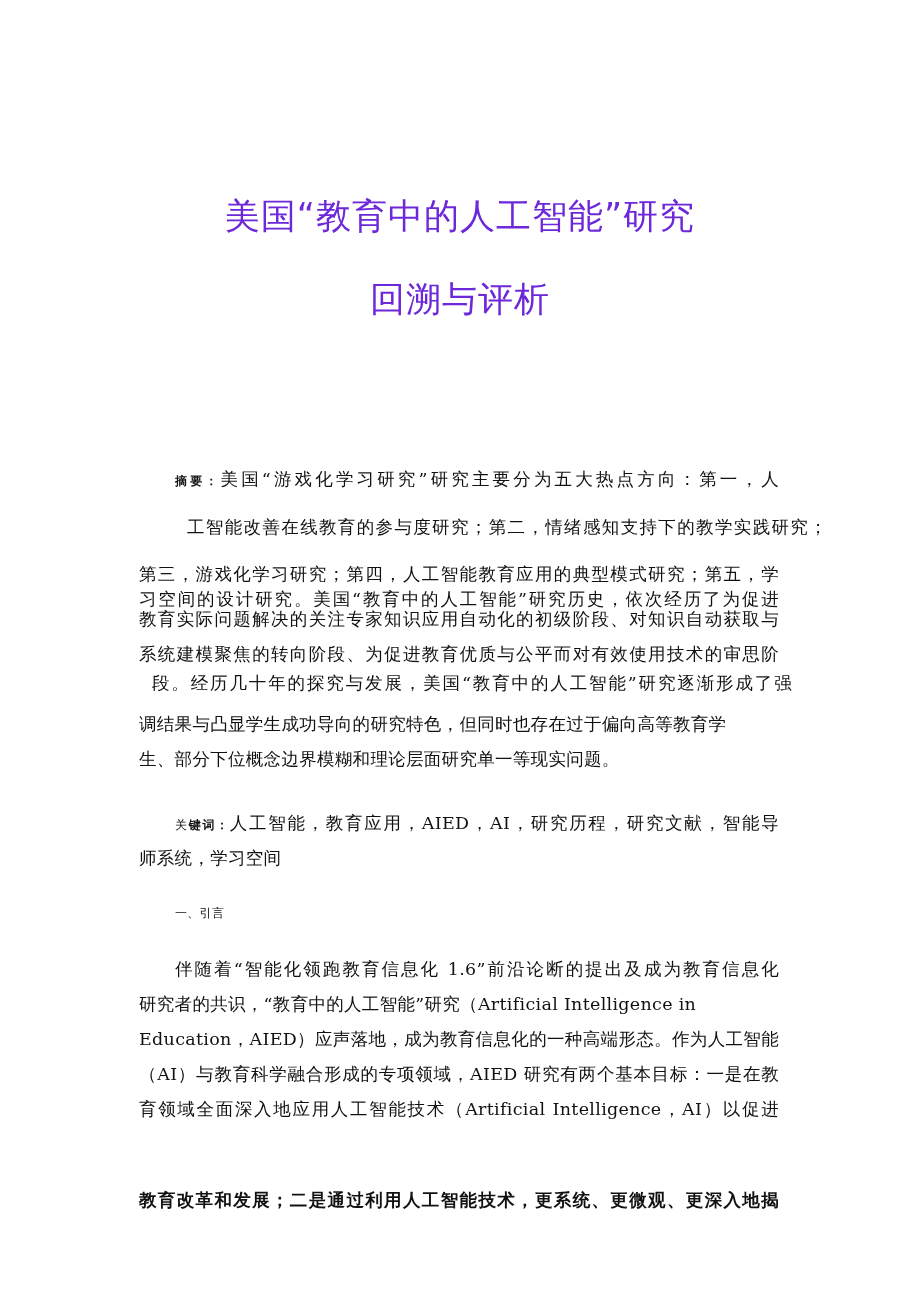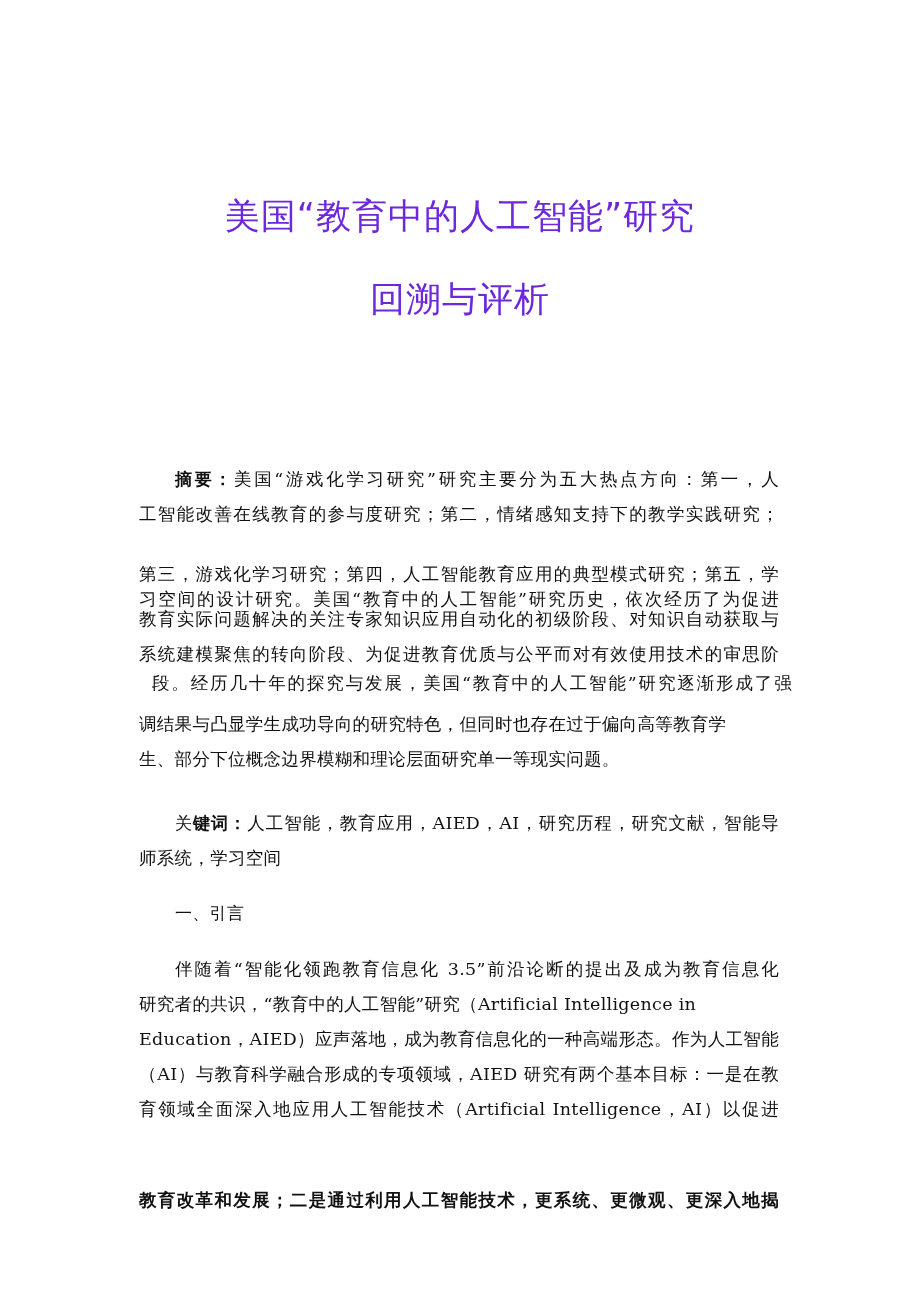--- a/index.html
+++ b/index.html
@@ -43,54 +43,54 @@
       font-size: 17.5px;
       line-height: 22px;
       white-space: nowrap;
       color: #111;
       letter-spacing: 0.3px;
     }
     .indent { left: 175px; }
     .bold { font-weight: bold; }
     .heading {
       font-family: "DejaVu Sans", "Liberation Sans", sans-serif;
-      font-size: 17px;
+      font-size: 12px;
     }
     .justify {
       text-align: justify;
       text-align-last: justify;
     }
   </style>
 </head>
 <body>
 
 <div class="page">
 
   <div class="title l1">美国“教育中的人工智能”研究</div>
   <div class="title l2">回溯与评析</div>
 
   <div class="line indent justify" style="top:468px; width:604px;">
     <span class="bold heading">摘要：</span><span>美国“游戏化学习研究”研究主要分为五大热点方向：第一，人</span>
   </div>
-  <div class="line justify" style="top:503px;">工智能改善在线教育的参与度研究；第二，情绪感知支持下的教学实践研究；</div>
+  <div class="line justify" style="top:516px;margin-left:48px;">工智能改善在线教育的参与度研究；第二，情绪感知支持下的教学实践研究；</div>
   <div class="line justify" style="top:538px;margin-top:25px;">第三，游戏化学习研究；第四，人工智能教育应用的典型模式研究；第五，学</div>
   <div class="line justify" style="top:588px;">习空间的设计研究。美国“教育中的人工智能”研究历史，依次经历了为促进</div>
   <div class="line justify" style="top:608px;">教育实际问题解决的关注专家知识应用自动化的初级阶段、对知识自动获取与</div>
   <div class="line justify" style="top:643px;">系统建模聚焦的转向阶段、为促进教育优质与公平而对有效使用技术的审思阶</div>
   <div class="line justify" style="top:672px;margin-left:13px;">段。经历几十年的探究与发展，美国“教育中的人工智能”研究逐渐形成了强</div>
   <div class="line" style="top:713px;">调结果与凸显学生成功导向的研究特色，但同时也存在过于偏向高等教育学</div>
   <div class="line" style="top:748px;">生、部分下位概念边界模糊和理论层面研究单一等现实问题。</div>
 
   <div class="line indent justify" style="top:812px; width:604px;">
     <span class="heading">关</span><span class="bold heading">键词：</span><span>人工智能，教育应用，AIED，AI，研究历程，研究文献，智能导</span>
   </div>
   <div class="line" style="top:847px;">师系统，学习空间</div>
 
   <div class="line indent heading" style="top:902px;">一、引言</div>
 
-  <div class="line indent justify" style="top:958px; width:604px;">伴随着“智能化领跑教育信息化 3.5”前沿论断的提出及成为教育信息化</div>
+  <div class="line indent justify" style="top:958px; width:604px;">伴随着“智能化领跑教育信息化 1.6”前沿论断的提出及成为教育信息化</div>
   <div class="line" style="top:993px;">研究者的共识，“教育中的人工智能”研究（Artificial Intelligence in</div>
   <div class="line justify" style="top:1028px;">Education，AIED）应声落地，成为教育信息化的一种高端形态。作为人工智能</div>
   <div class="line justify" style="top:1063px;">（AI）与教育科学融合形成的专项领域，AIED 研究有两个基本目标：一是在教</div>
   <div class="line justify" style="top:1098px;">育领域全面深入地应用人工智能技术（Artificial Intelligence，AI）以促进</div>
   <div class="line justify" style="top:1189px;font-weight:bold;">教育改革和发展；二是通过利用人工智能技术，更系统、更微观、更深入地揭</div>
 
 </div>
 
 </body></html>

